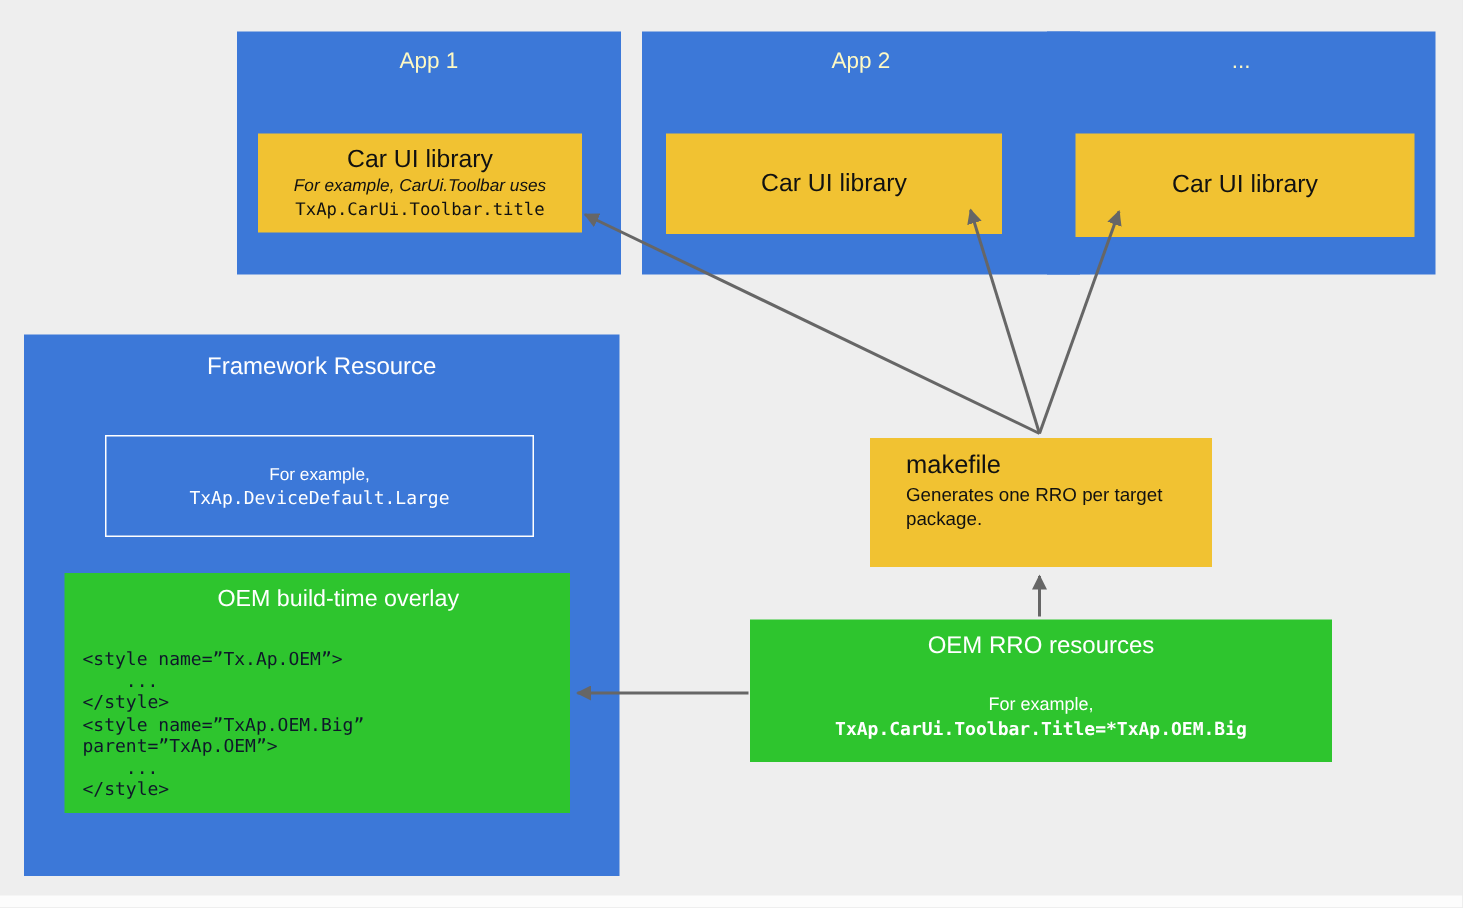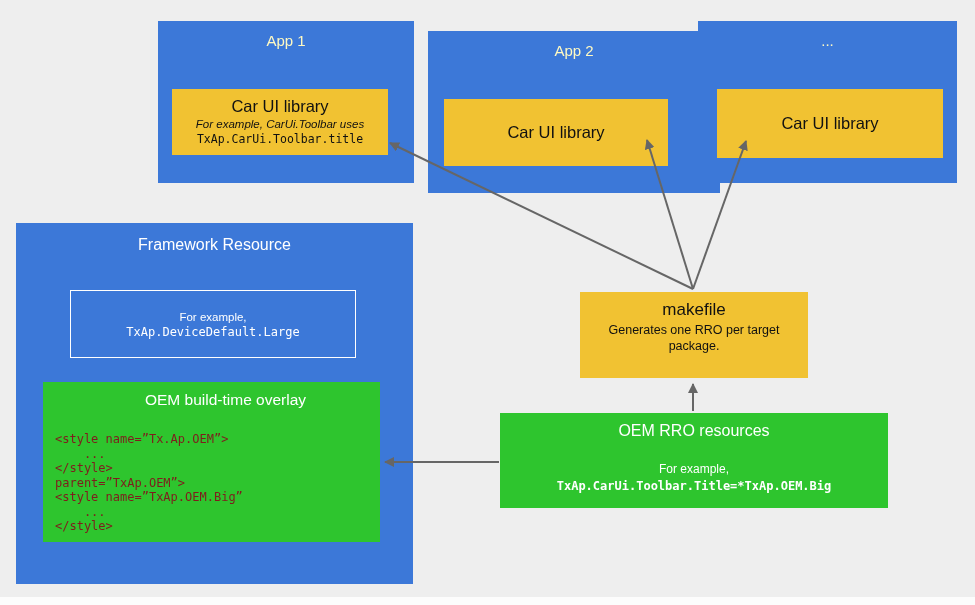--- a/index.html
+++ b/index.html
@@ -20,22 +20,22 @@
   .lib-sub{font-size:11.5px;color:#111;line-height:1.25;margin-top:1px;font-style:italic;}
   .mono{font-family:"DejaVu Sans Mono",monospace;}
   .lib-code{font-size:11.5px;color:#111;line-height:1.3;}
   .fw-title{text-align:center;margin-top:13px;font-size:16px;}
   .android-box{border:1px solid #ffffff;display:flex;flex-direction:column;align-items:center;justify-content:center;text-align:center;}
   .android-title{font-size:15.5px;line-height:1.2;}
   .small-label{font-size:11.5px;line-height:1.3;margin-top:2px;}
   .small-code{font-size:12px;line-height:1.3;}
   .overlay-title{text-align:center;margin-top:9px;font-size:15.5px;margin-left:28px;}
   .code-block{position:absolute;left:12px;top:50px;}
-  .code-line{font-size:12px;line-height:14.5px;white-space:pre;color:#7f1d1d;}
-  .makefile-box{text-align:center;padding:8px 24px 0 24px;}
+  .code-line{font-size:12px;line-height:14.5px;white-space:pre;color:#0f172a;}
+  .makefile-box{text-align:left;padding:8px 24px 0 24px;}
   .makefile-title{font-size:17px;color:#111;}
   .makefile-desc{font-size:12.5px;color:#111;line-height:1.3;margin-top:2px;}
   .rro-box{text-align:center;padding-top:9px;}
   .rro-title{font-size:16px;}
   .rro-example{margin-top:22px;font-size:12px;line-height:1.3;}
   .rro-code{font-size:12px;margin-top:1px;font-weight:bold;}
   #arrow-layer{position:absolute;left:0;top:0;width:975px;height:605px;pointer-events:none;z-index:10;}
   .bottom-strip{position:absolute;left:0;bottom:0;width:975px;height:8px;background:#fcfcfc;}
 </style>
 </head>
@@ -45,21 +45,21 @@
 
   <div class="box blue app-box" style="left:158px;top:21px;width:256px;height:162px;">
     <div class="app-title">App 1</div>
     <div class="box yellow lib-box" style="left:14px;top:68px;width:216px;height:66px;">
       <div class="lib-title">Car UI library</div>
       <div class="lib-sub">For example, CarUi.Toolbar uses</div>
       <div class="lib-code mono">TxAp.CarUi.Toolbar.title</div>
     </div>
   </div>
 
-  <div class="box blue app-box" style="left:428px;top:31px;width:292px;height:162px;">
+  <div class="box blue app-box" style="left:428px;top:21px;width:292px;height:162px;">
     <div class="app-title">App 2</div>
     <div class="box yellow lib-box" style="left:16px;top:68px;width:224px;height:67px;">
       <div class="lib-title">Car UI library</div>
     </div>
   </div>
 
   <div class="box blue app-box" style="left:698px;top:21px;width:259px;height:162px;">
     <div class="app-title">...</div>
     <div class="box yellow lib-box" style="left:19px;top:68px;width:226px;height:69px;">
       <div class="lib-title">Car UI library</div>
@@ -73,22 +73,22 @@
       <div class="small-label">For example,</div>
       <div class="small-code mono">TxAp.DeviceDefault.Large</div>
     </div>
 
     <div class="box green" style="left:27px;top:159px;width:337px;height:160px;">
       <div class="overlay-title">OEM build-time overlay</div>
       <div class="code-block mono">
         <div class="code-line">&lt;style name=”Tx.Ap.OEM”&gt;</div>
         <div class="code-line">    ...</div>
         <div class="code-line">&lt;/style&gt;</div>
+        <div class="code-line">&lt;style name=”TxAp.OEM.Big”</div>
         <div class="code-line">parent=”TxAp.OEM”&gt;</div>
-        <div class="code-line">&lt;style name=”TxAp.OEM.Big”</div>
         <div class="code-line">    ...</div>
         <div class="code-line">&lt;/style&gt;</div>
       </div>
     </div>
   </div>
 
   <div class="box yellow makefile-box" style="left:580px;top:292px;width:228px;height:86px;">
     <div class="makefile-title">makefile</div>
     <div class="makefile-desc">Generates one RRO per target package.</div>
   </div>

